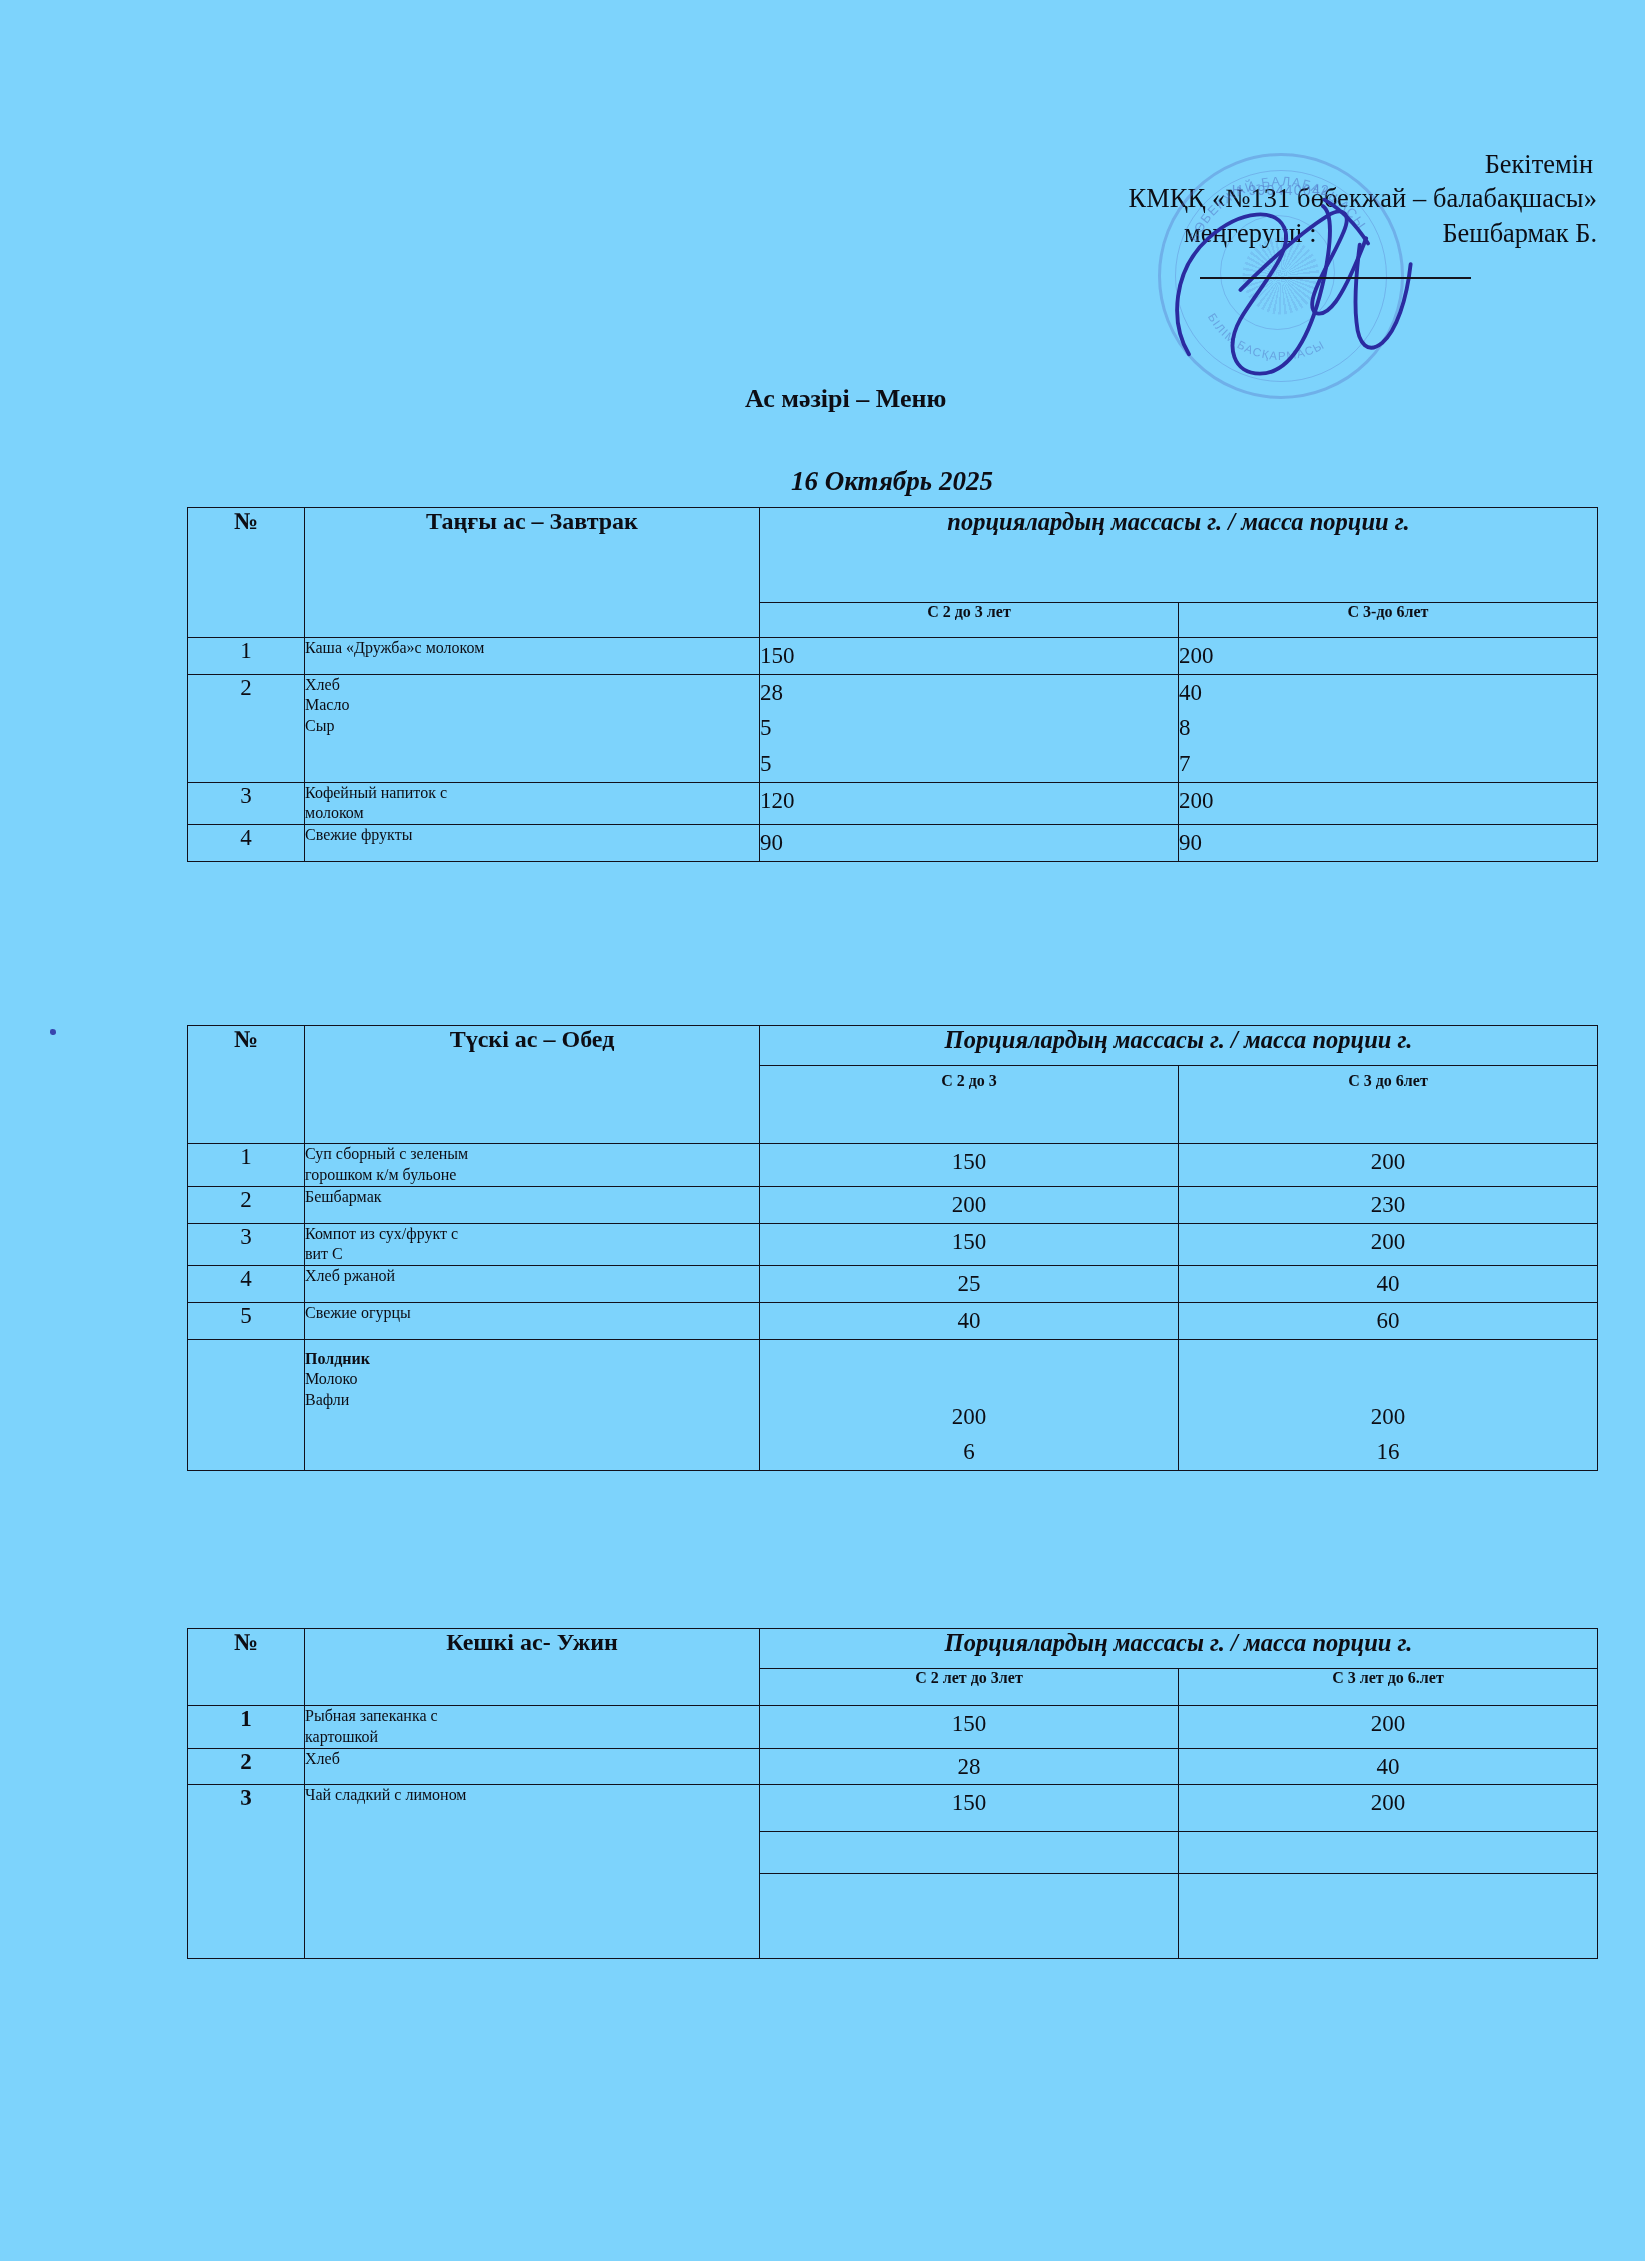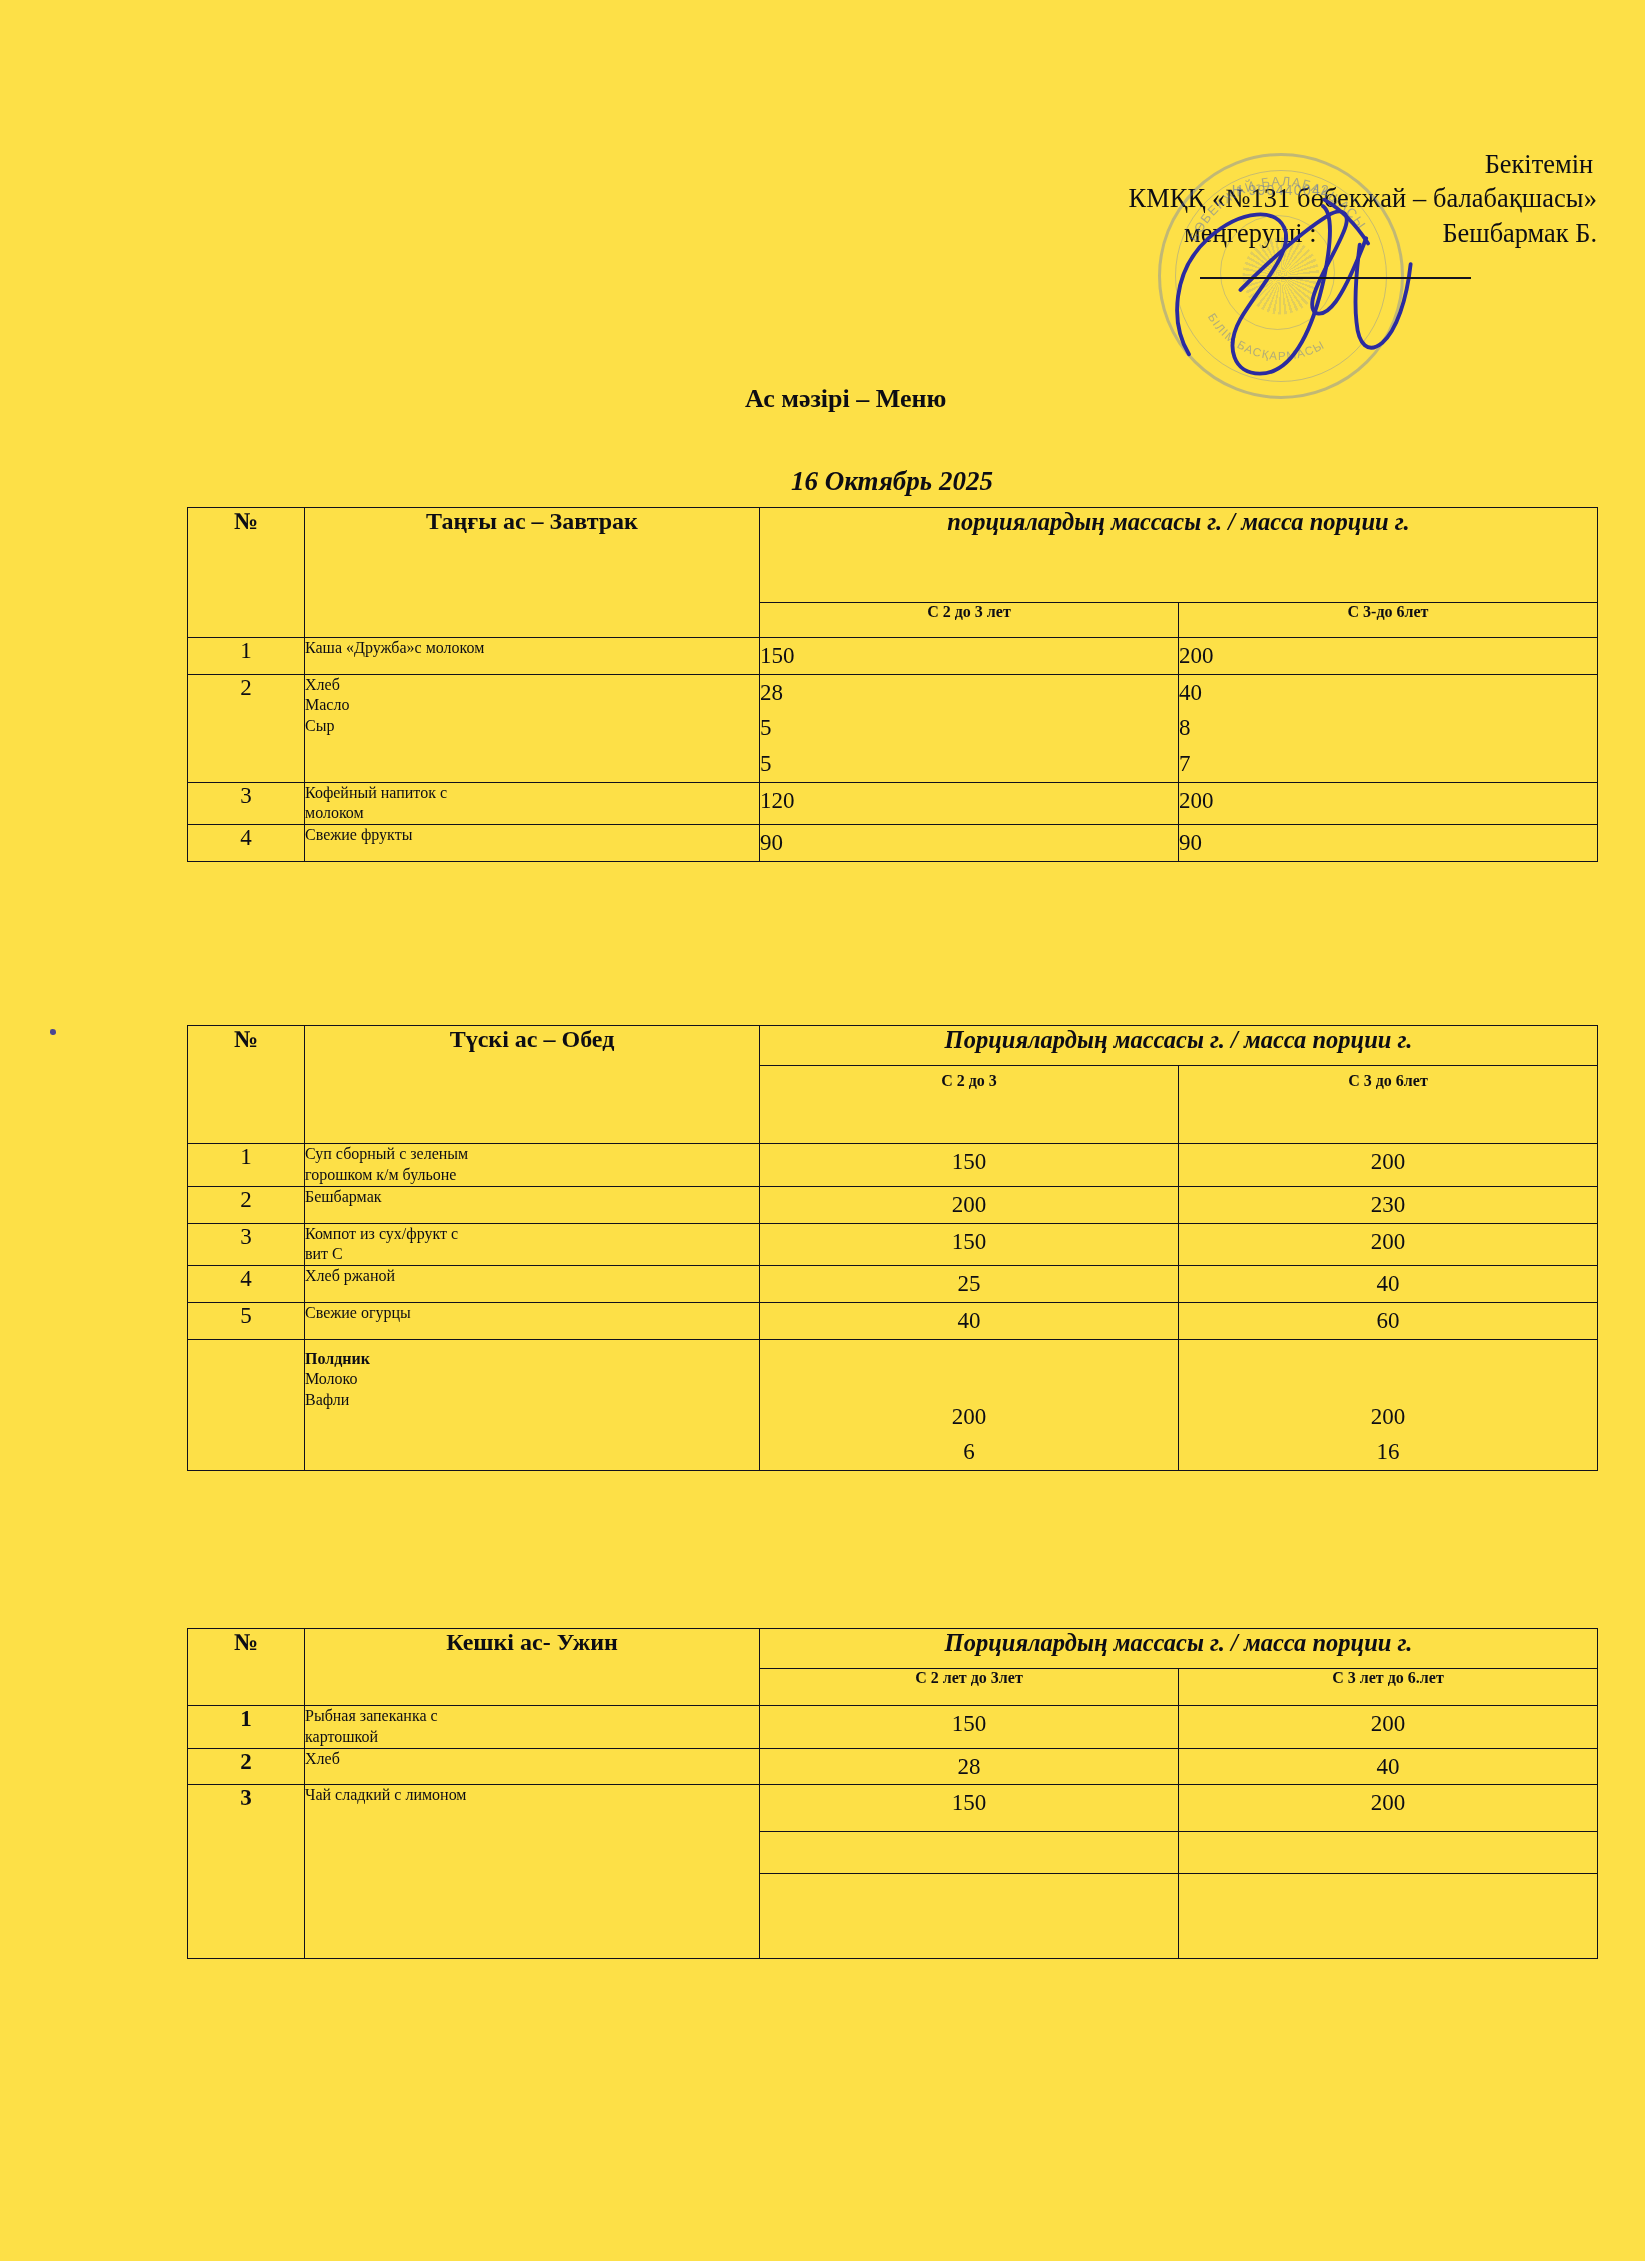--- a/index.html
+++ b/index.html
@@ -12,21 +12,21 @@
     height: 2261px;
     position: relative;
     font-family: "Liberation Serif", "DejaVu Serif", serif;
     color: #0d0d14;
     overflow: hidden;
   }
 
   .page {
     position: absolute;
     inset: 0;
-    background: #fde047;
+    background: #7dd3fc;
   }
 
   
   .header-block {
     position: absolute;
     top: 147px;
     right: 48px;
     text-align: right;
     line-height: 1.30;
     font-size: 26.4px;

